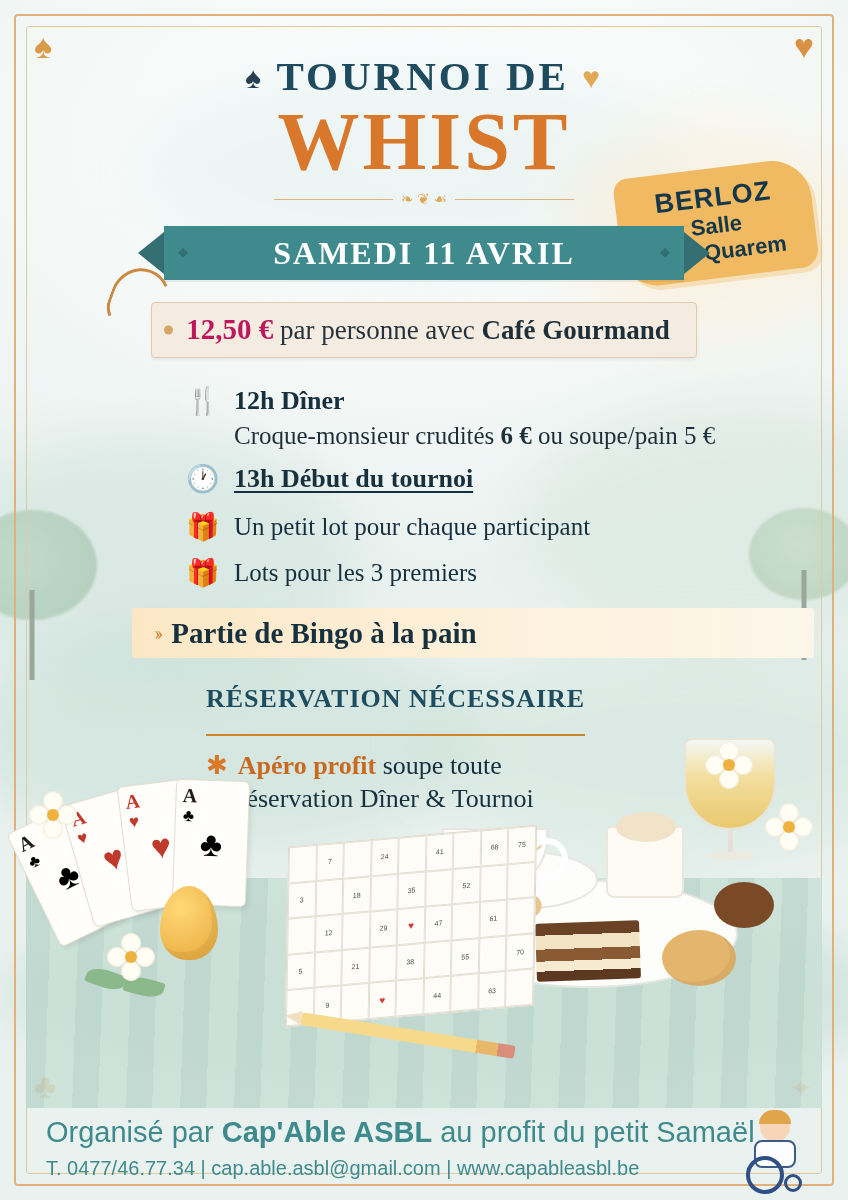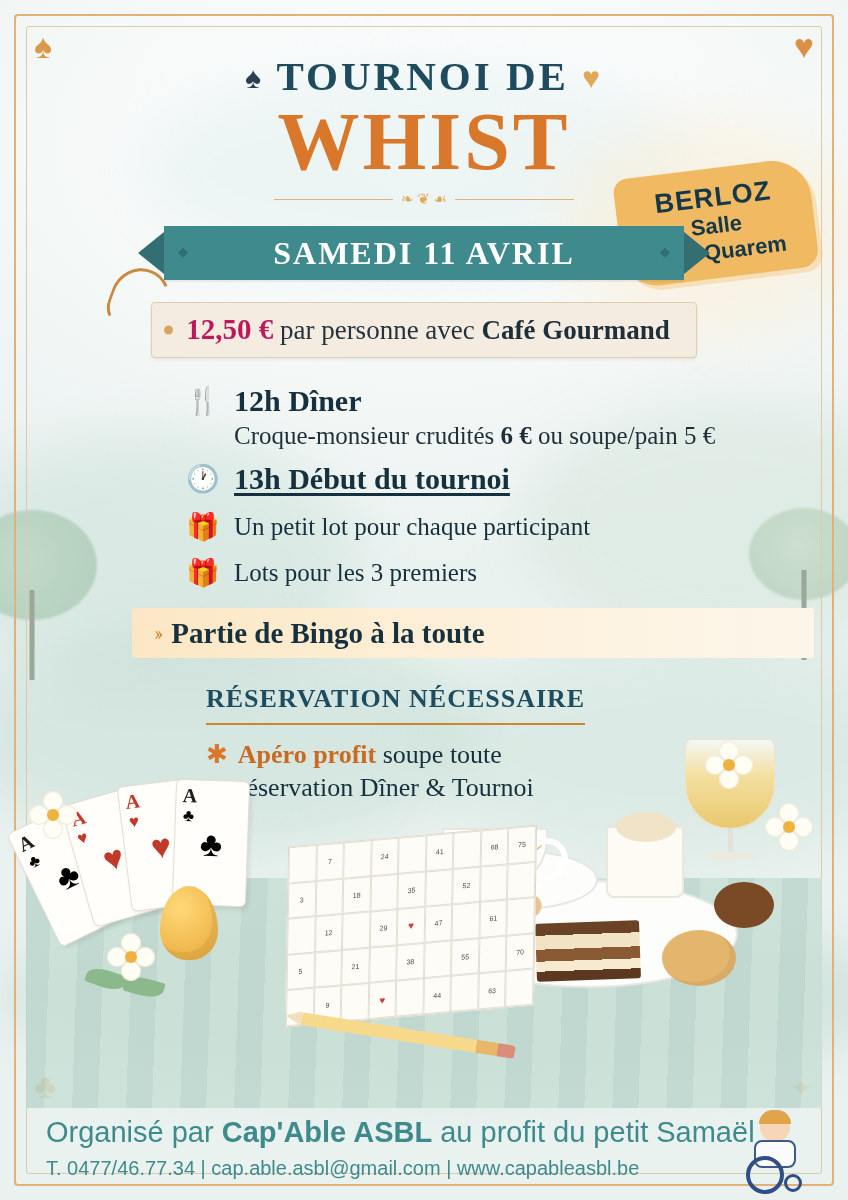--- a/index.html
+++ b/index.html
@@ -124,41 +124,41 @@
     position: absolute; left: 6px; top: -34px; width: 60px; height: 64px;
     border: 3px solid #c98b43; border-radius: 60% 60% 40% 40%;
     border-bottom-color: transparent; border-right-color: transparent;
     transform: rotate(20deg);
   }
 
   
   .info { margin: 26px 0 0 0; padding-left: 186px; }
   .info-line { display: flex; align-items: center; gap: 14px; margin-bottom: 4px; }
   .ic { width: 34px; height: 34px; flex: 0 0 34px; display:flex; align-items:center; justify-content:center; color:#d9802d; font-size: 27px; }
-  .l-main { font-size: 30px; font-weight: bold; color: #17303d; }
+  .l-main { font-size: 26px; font-weight: bold; color: #17303d; }
   .l-main u { text-decoration: underline; text-underline-offset: 4px; }
   .sub { font-size: 25px; color: #1f2f3a; padding-left: 48px; margin: 0 0 12px 0; }
   .sub b { font-weight: bold; }
   .l-mid { font-size: 25px; color: #17303d; }
 
   
   .bingo {
     margin: 18px 34px 0 132px; height: 50px;
     background: linear-gradient(90deg, #fbe7c4 0%, #fdf1dc 55%, #fcf6ea 100%);
     display: flex; align-items: center; gap: 12px; padding-left: 22px;
     border-radius: 3px;
   }
   .bingo .arrows { color: #d9802d; font-size: 20px; letter-spacing: -4px; }
   .bingo .t { font-size: 29px; font-weight: bold; color: #17303d; }
 
   
   .resa { margin: 26px 0 0 0; padding-left: 206px; }
   .resa-title {
     font-size: 26px; font-weight: bold; color: #1d4d5f; letter-spacing: 1px;
-    border-bottom: 2px solid #c9872f; display: inline-block; padding-bottom: 9px;
+    border-bottom: 2px solid #c9872f; display: inline-block; padding-bottom: 20px;
     text-transform: uppercase;
   }
   .resa-body { margin-top: 14px; font-size: 26px; color: #17303d; line-height: 1.25; display:flex; gap: 10px; }
   .resa-body .star { color: #d9772a; font-size: 26px; }
   .resa-body b { color: #c96a20; }
   .resa-body .l2 { padding-left: 0; }
 
   
   .illus { position: absolute; left: 0; right: 0; bottom: 92px; height: 440px; pointer-events: none; }
   .table-top {
@@ -404,21 +404,21 @@
       </div>
 
       <div class="info-line" style="margin-top:12px;">
         <span class="ic">🎁</span>
         <span class="l-mid">Lots pour les 3 premiers</span>
       </div>
     </div>
 
     <div class="bingo">
       <span class="arrows">››</span>
-      <span class="t">Partie de Bingo à la toute</span>
+      <span class="t">Partie de Bingo à la pain</span>
     </div>
 
     <div class="resa">
       <div class="resa-title">Réservation nécessaire</div>
       <div class="resa-body">
         <span class="star">✱</span>
         <span>
           <b>Apéro profit</b><span> soupe toute</span><br>
           <span class="l2">réservation Dîner &amp; Tournoi</span>
         </span>

